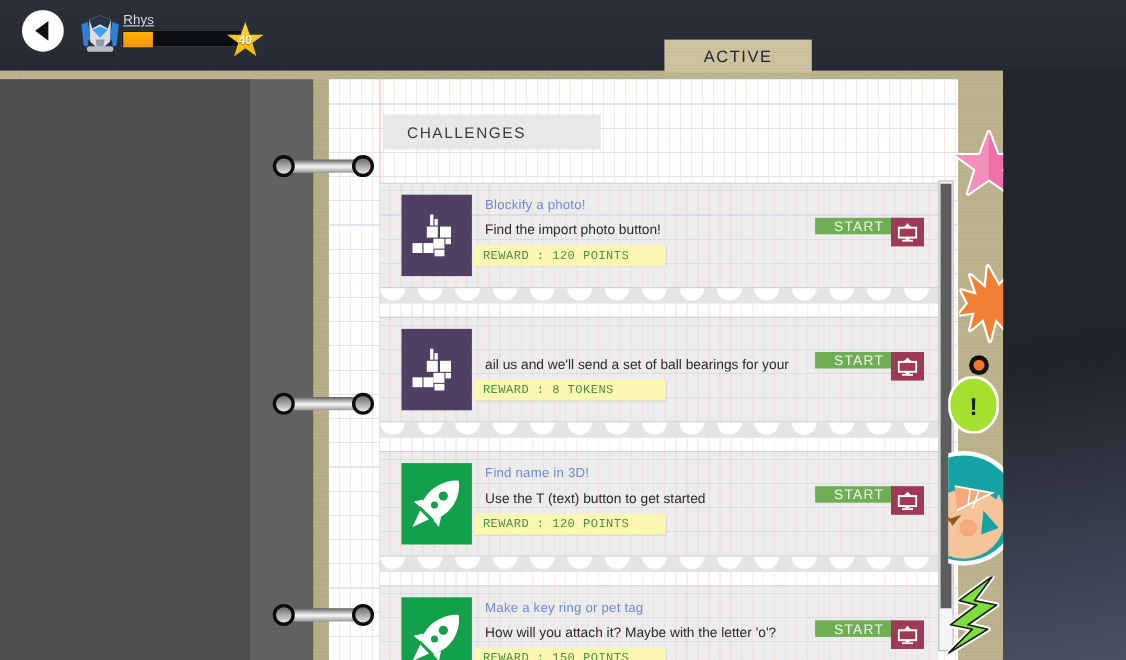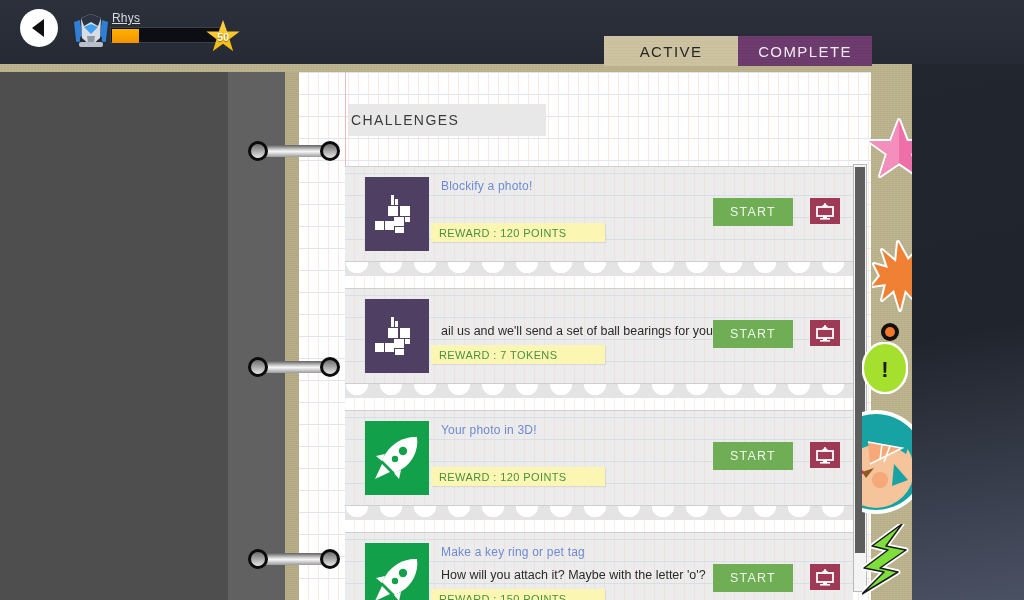--- a/index.html
+++ b/index.html
@@ -151,21 +151,21 @@
     position: absolute; left: 46px; top: 0; bottom: 0;
     width: 1px; background: rgba(234,168,170,.8);
   }
 
   
   #challenges-head {
     position: absolute; left: 49px; top: 32px;
     width: 198px; height: 32px;
     background: #e8e8e8;
     display: flex; align-items: center;
-    padding-left: 3px;
+    padding-left: 22px;
     z-index: 16;
   }
   #challenges-head span {
     font-size: 14px; letter-spacing: 1.4px; color: #3b3b3b;
   }
 
   
   #list-view {
     position: absolute; left: 46px; top: 94px;
     width: 526px; height: 434px;
@@ -219,24 +219,25 @@
     white-space: nowrap; overflow: hidden;
   }
   .card-reward {
     position: absolute; left: 86px; top: 56px;
     height: 19px; width: 174px;
     background: #fbf7b2;
     display: flex; align-items: center;
     padding-left: 8px;
     font-size: 11px; color: #4c8f3f; letter-spacing: .4px;
     box-shadow: 1px 1px 1px rgba(0,0,0,.08);
+    font-family: Liberation Mono, monospace;
   }
   .btn-start {
-    position: absolute; left: 368px; top: 31px;
-    width: 80px; height: 28px;
+    position: absolute; left: 396px; top: 31px;
+    width: 80px; height: 15px;
     background: #6fae55;
     color: #eef6ea; font-size: 12.5px; letter-spacing: 1.2px;
     display: flex; align-items: center; justify-content: center;
     cursor: pointer;
   }
   .btn-video {
     position: absolute; left: 465px; top: 31px;
     width: 30px; height: 26px;
     background: #9e3a55;
     display: flex; align-items: center; justify-content: center;
@@ -382,20 +383,21 @@
       <rect x="14" y="15" width="10" height="10" fill="#ffffff"></rect>
       <rect x="26" y="15" width="10" height="10" fill="#ffffff"></rect>
       <rect x="20" y="26" width="10" height="9" fill="#ffffff"></rect>
       <rect x="1" y="30" width="9" height="9" fill="#ffffff"></rect>
       <rect x="11" y="30" width="9" height="9" fill="#ffffff"></rect>
       <rect x="21" y="36" width="9" height="6" fill="#ffffff"></rect>
       <rect x="31" y="26" width="5" height="5" fill="#ffffff"></rect>
     </svg>
             </div>
             <div class="card-title">Blockify a photo!</div>
+            <div class="card-desc">Find the import photo button!</div>
             <div class="card-reward">REWARD : 120 POINTS</div>
             <div class="btn-start">START</div>
             <div class="btn-video">
               <svg width="18" height="17" viewBox="0 0 18 17">
       <path d="M9 0 L9 3" stroke="#ffffff" stroke-width="1.4"></path>
       <path d="M5.5 3.2 L9 0.6 L12.5 3.2 Z" fill="#ffffff"></path>
       <rect x="1" y="4" width="16" height="9" fill="none" stroke="#ffffff" stroke-width="1.8"></rect>
       <rect x="7" y="13" width="4" height="2" fill="#ffffff"></rect>
       <rect x="4" y="15" width="10" height="1.6" fill="#ffffff"></rect>
     </svg>
@@ -410,21 +412,21 @@
       <rect x="14" y="15" width="10" height="10" fill="#ffffff"></rect>
       <rect x="26" y="15" width="10" height="10" fill="#ffffff"></rect>
       <rect x="20" y="26" width="10" height="9" fill="#ffffff"></rect>
       <rect x="1" y="30" width="9" height="9" fill="#ffffff"></rect>
       <rect x="11" y="30" width="9" height="9" fill="#ffffff"></rect>
       <rect x="21" y="36" width="9" height="6" fill="#ffffff"></rect>
       <rect x="31" y="26" width="5" height="5" fill="#ffffff"></rect>
     </svg>
             </div>
             <div class="card-desc">ail us and we'll send a set of ball bearings for your 3D</div>
-            <div class="card-reward">REWARD : 7 TOKENS</div>
+            <div class="card-reward">REWARD : 8 TOKENS</div>
             <div class="btn-start">START</div>
             <div class="btn-video">
               <svg width="18" height="17" viewBox="0 0 18 17">
       <path d="M9 0 L9 3" stroke="#ffffff" stroke-width="1.4"></path>
       <path d="M5.5 3.2 L9 0.6 L12.5 3.2 Z" fill="#ffffff"></path>
       <rect x="1" y="4" width="16" height="9" fill="none" stroke="#ffffff" stroke-width="1.8"></rect>
       <rect x="7" y="13" width="4" height="2" fill="#ffffff"></rect>
       <rect x="4" y="15" width="10" height="1.6" fill="#ffffff"></rect>
     </svg>
             </div>
@@ -434,21 +436,22 @@
             <div class="card-icon green">
               <svg width="48" height="48" viewBox="0 0 48 48">
       <path d="M44 3 C32 2 19 9 13 19 L9 26 L22 39 L29 35 C39 29 46 16 44 3 Z" fill="#ffffff"></path>
       <circle cx="30" cy="17" r="4.2" fill="#13a04a"></circle>
       <circle cx="22" cy="25" r="3.2" fill="#13a04a"></circle>
       <path d="M12 20 L3 22 L9 27 Z" fill="#ffffff"></path>
       <path d="M28 36 L26 45 L21 39 Z" fill="#ffffff"></path>
       <path d="M9 30 L2 45 L17 38 Z" fill="#ffffff"></path>
     </svg>
             </div>
-            <div class="card-title">Your photo in 3D!</div>
+            <div class="card-title">Find name in 3D!</div>
+            <div class="card-desc">Use the T (text) button to get started</div>
             <div class="card-reward">REWARD : 120 POINTS</div>
             <div class="btn-start">START</div>
             <div class="btn-video">
               <svg width="18" height="17" viewBox="0 0 18 17">
       <path d="M9 0 L9 3" stroke="#ffffff" stroke-width="1.4"></path>
       <path d="M5.5 3.2 L9 0.6 L12.5 3.2 Z" fill="#ffffff"></path>
       <rect x="1" y="4" width="16" height="9" fill="none" stroke="#ffffff" stroke-width="1.8"></rect>
       <rect x="7" y="13" width="4" height="2" fill="#ffffff"></rect>
       <rect x="4" y="15" width="10" height="1.6" fill="#ffffff"></rect>
     </svg>
@@ -508,23 +511,20 @@
       <div class="capin l"></div>
     <div class="cap r"></div>
       <div class="capin r"></div>
   </div>
 
   <div id="right-dark"></div>
 
   <div id="tabs">
     <div class="tab active">
       <span>ACTIVE</span>
-    </div>
-    <div class="tab inactive">
-      <span>COMPLETE</span>
     </div>
   </div>
 
   <div id="topbar">
     <div id="back-btn">
       <div class="tri"></div>
     </div>
 
     <div id="avatar">
       <svg width="42" height="42" viewBox="0 0 42 42">
@@ -543,17 +543,17 @@
     <div id="player-name">Rhys</div>
 
     <div id="xp-wrap">
       <div id="xp-track">
         <div id="xp-fill" style="width: 25%;"></div>
       </div>
     </div>
 
     <div id="level-star">
       <div class="star-shape"></div>
-      <div class="lvl-num">50</div>
+      <div class="lvl-num">40</div>
     </div>
   </div>
 
 </div>
 
 </body></html>

